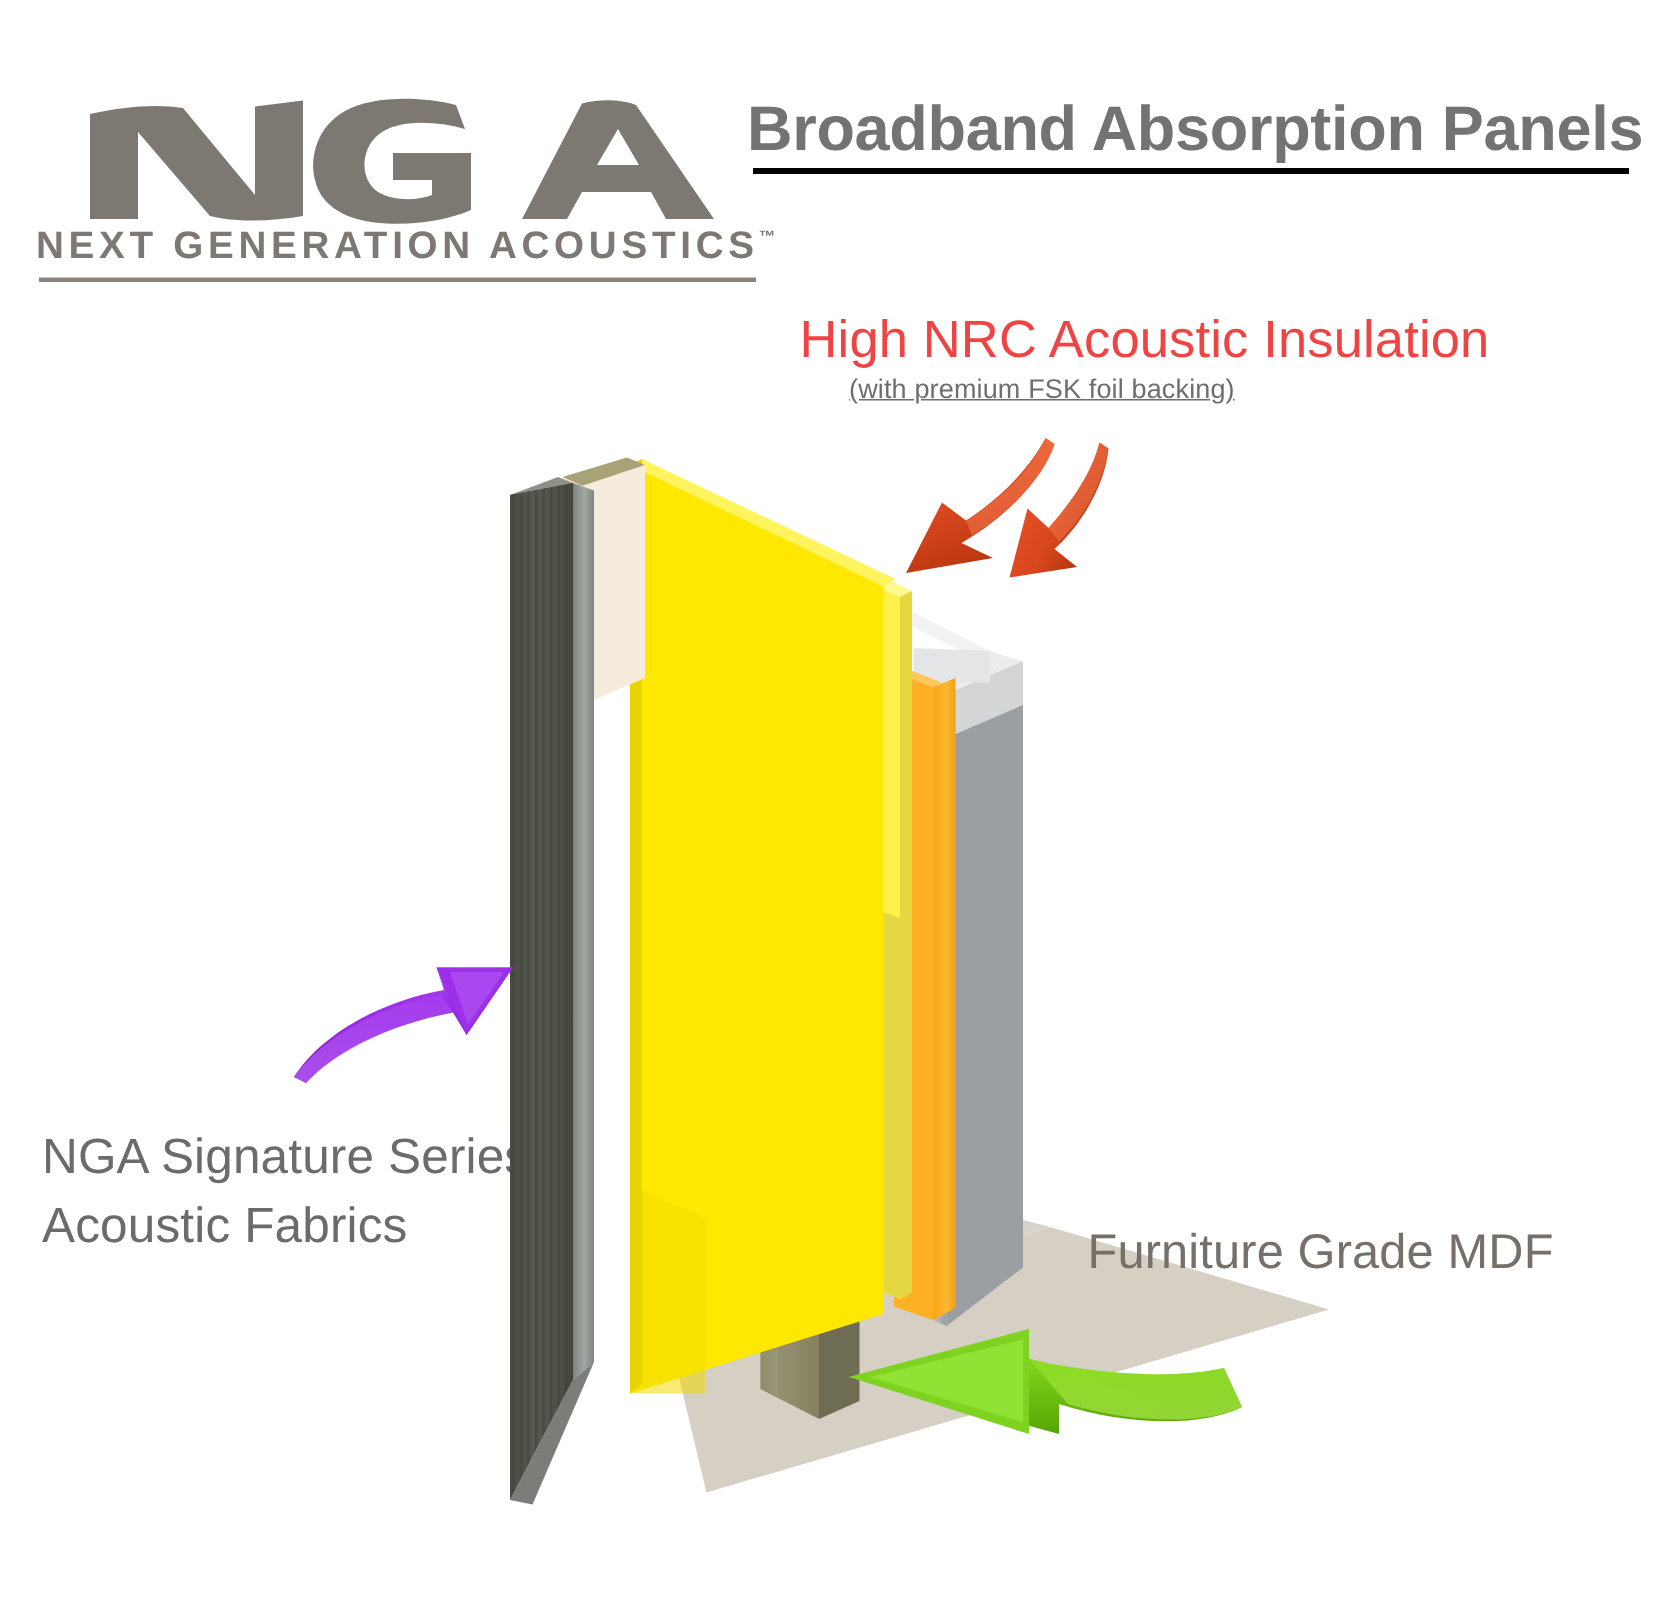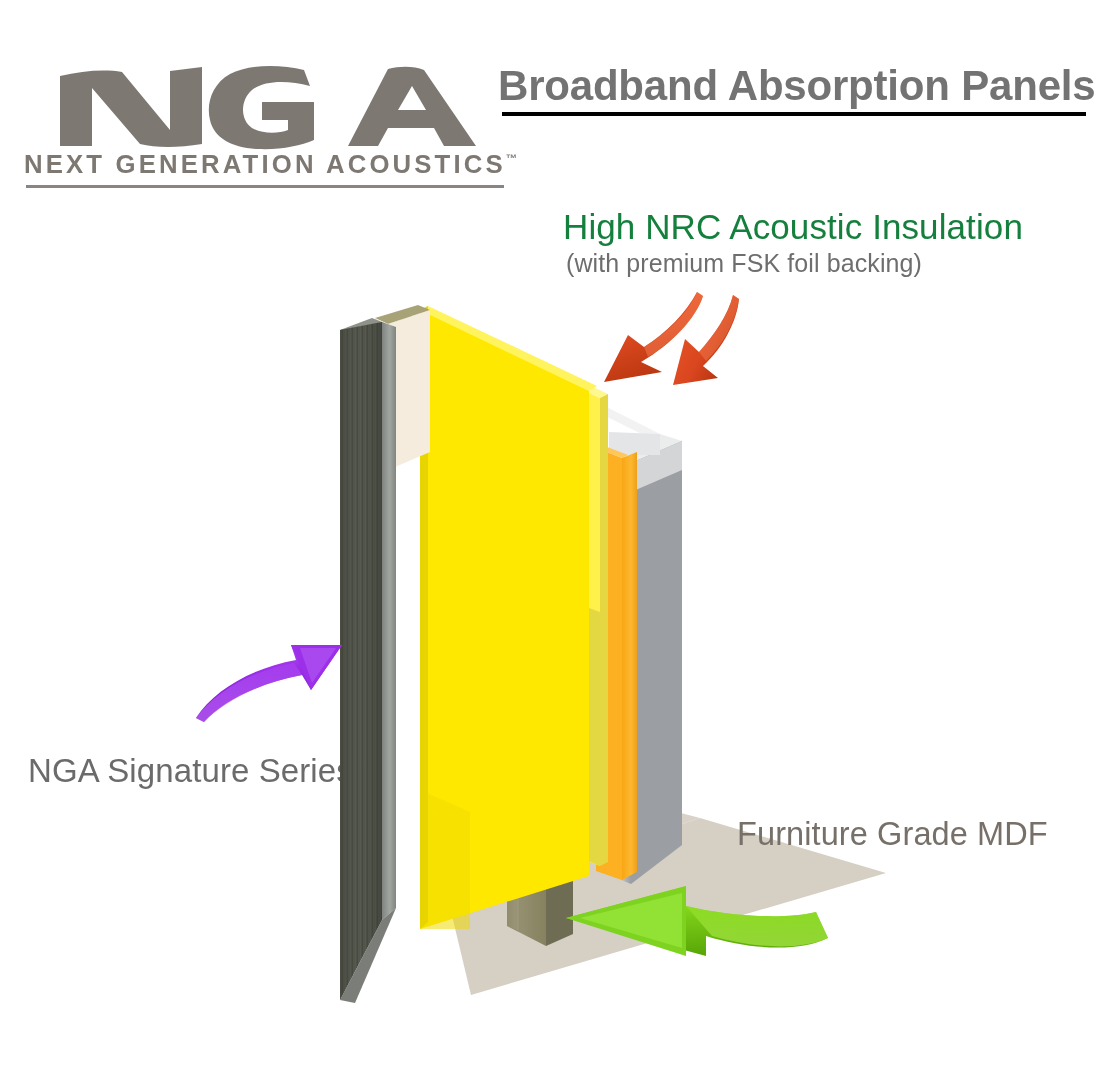--- a/index.html
+++ b/index.html
@@ -74,46 +74,46 @@
   .callout {
     position: absolute;
     color: #6e6e6e;
     font-family: "Liberation Sans", sans-serif;
     font-weight: 300;
     line-height: 1.06;
     white-space: nowrap;
     letter-spacing: 0.1px;
   }
   #label-insulation {
-    left: 563px; top: 208px;
+    left: 533px; top: 208px;
     font-size: 35px;
-    color: #15803d;
+    color: #ef4444;
   }
   #label-insulation-sub {
     left: 566px; top: 250px;
-    font-size: 25px;
+    font-size: 18px;
     color: #6e6e6e;
+    text-decoration: underline;
   }
   #label-fabric {
     left: 28px; top: 748px;
     font-size: 33px;
     color: #6b6b6b;
     line-height: 1.38;
     white-space: normal;
     width: 400px;
   }
   #label-mdf {
     left: 725px; top: 812px;
     font-size: 32.5px;
     color: #777069;
     line-height: 1.38;
     white-space: normal;
     width: 380px;
     z-index: 40;
-    margin-left: 12px;
   }
 
   
   #diagram {
     position: absolute;
     left: 0; top: 0;
     width: 1118px; height: 1069px;
     z-index: 10;
     pointer-events: none;
   }
@@ -142,20 +142,21 @@
 </div>
 
 <div id="page-title">Broadband Absorption Panels</div>
 <div id="page-title-rule"></div>
 
 <div class="callout" id="label-insulation">High NRC Acoustic Insulation</div>
 <div class="callout" id="label-insulation-sub">(with premium FSK foil backing)</div>
 
 <div class="callout" id="label-fabric">
   <div>NGA Signature Series</div>
+  <div>Acoustic Fabrics</div>
 </div>
 
 <div class="callout" id="label-mdf">
   <div>Furniture Grade MDF</div>
 </div>
 
 <div id="diagram">
 <svg width="1118" height="1069" viewBox="0 0 1118 1069" aria-hidden="true">
   <defs>
 

